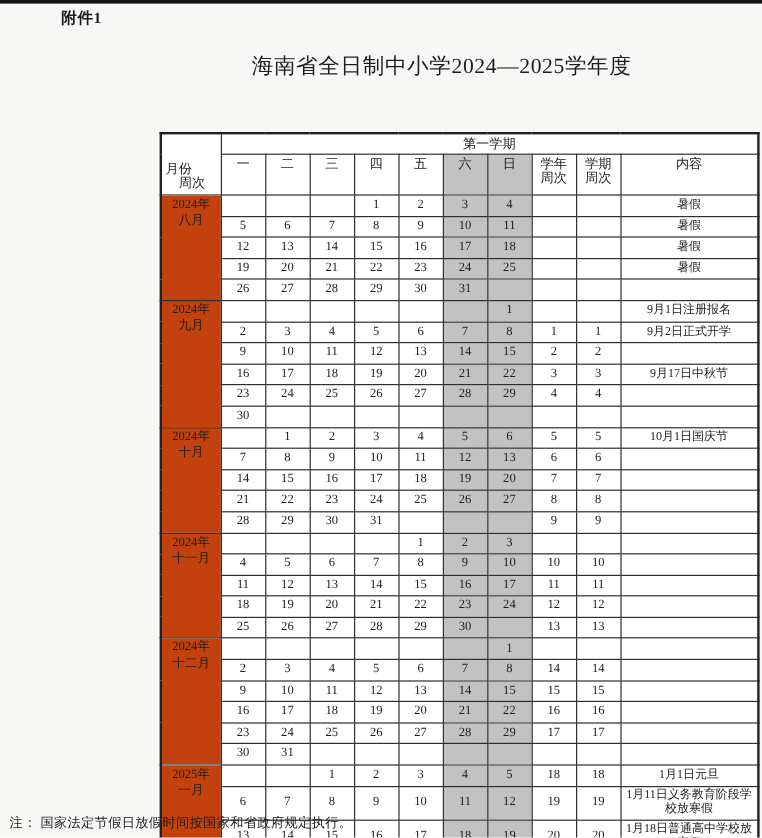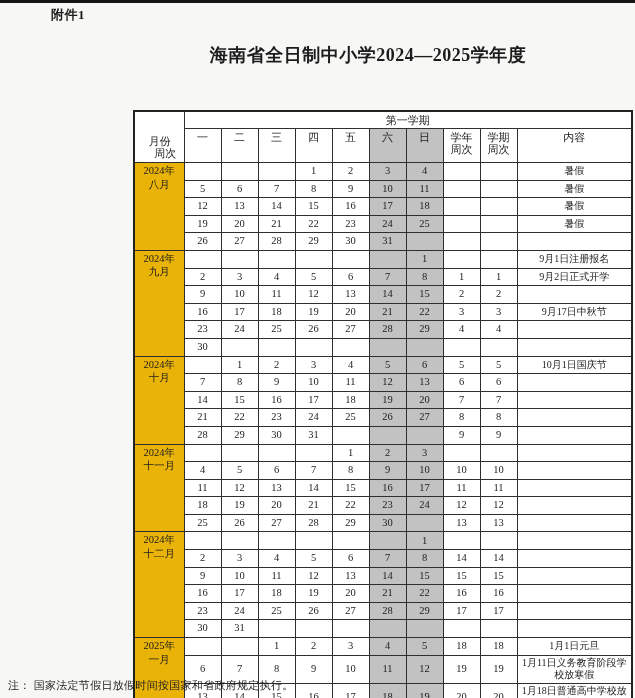--- a/index.html
+++ b/index.html
@@ -11,50 +11,50 @@
   }
   .top-edge-line{
     position:absolute;top:0;left:0;width:635px;height:3px;background:#151515;
   }
   .attachment{
     position:absolute;top:6px;left:8px;
     font-size:13px;font-weight:bold;letter-spacing:.5px;padding-left:43px;
   }
   .titles{
     position:absolute;top:42px;left:118px;width:500px;
-    text-align:center;font-weight:bold;
+    text-align:center;font-weight:normal;
   }
   .titles .t1{font-size:18px;line-height:26px;letter-spacing:.5px;}
   .titles .t2{font-size:18px;line-height:26px;margin-top:6px;letter-spacing:1px;}
 
   table.cal{
     position:absolute;top:110px;left:133px;
     border-collapse:collapse;table-layout:fixed;
     background:#ffffff;border:2px solid #222;
   }
   .cal td,.cal th{
     border:1px solid #2f2f2f;
     padding:0;margin:0;
     text-align:center;vertical-align:middle;
     font-weight:normal;
     font-size:10.5px;line-height:12.5px;
     overflow:hidden;
   }
   .cal thead .sem-row th{height:16px;font-size:11px;}
   .cal thead .wd-row th{height:31px;vertical-align:top;padding-top:2px;font-size:11px;}
   .cal th.corner{
-    vertical-align:bottom;text-align:center;
+    vertical-align:bottom;text-align:left;
     padding:2px 2px 3px 3px;font-size:11px;line-height:12px;margin-left:39px;
   }
   .cal th.corner .l2{margin-left:11px;}
   .cal th.wkh div{line-height:12px;text-align:center;}
   .cal tbody td{height:14.6px;}
   .cal td.month{
     vertical-align:top;text-align:center;
-    padding-top:1px;font-size:10.5px;line-height:13.5px;background:#eab308;
+    padding-top:1px;font-size:10.5px;line-height:13.5px;background:#c2410c;
   }
   .cal td.content{font-size:10px;line-height:12.5px;padding:1px 1px;}
   .wkend{background:var(--wkend,#c2c2c2);}
   .footnote{
     position:absolute;top:678px;left:8px;
     font-size:11px;font-weight:normal;letter-spacing:.3px;
   }
 </style>
 </head>
 <body>

